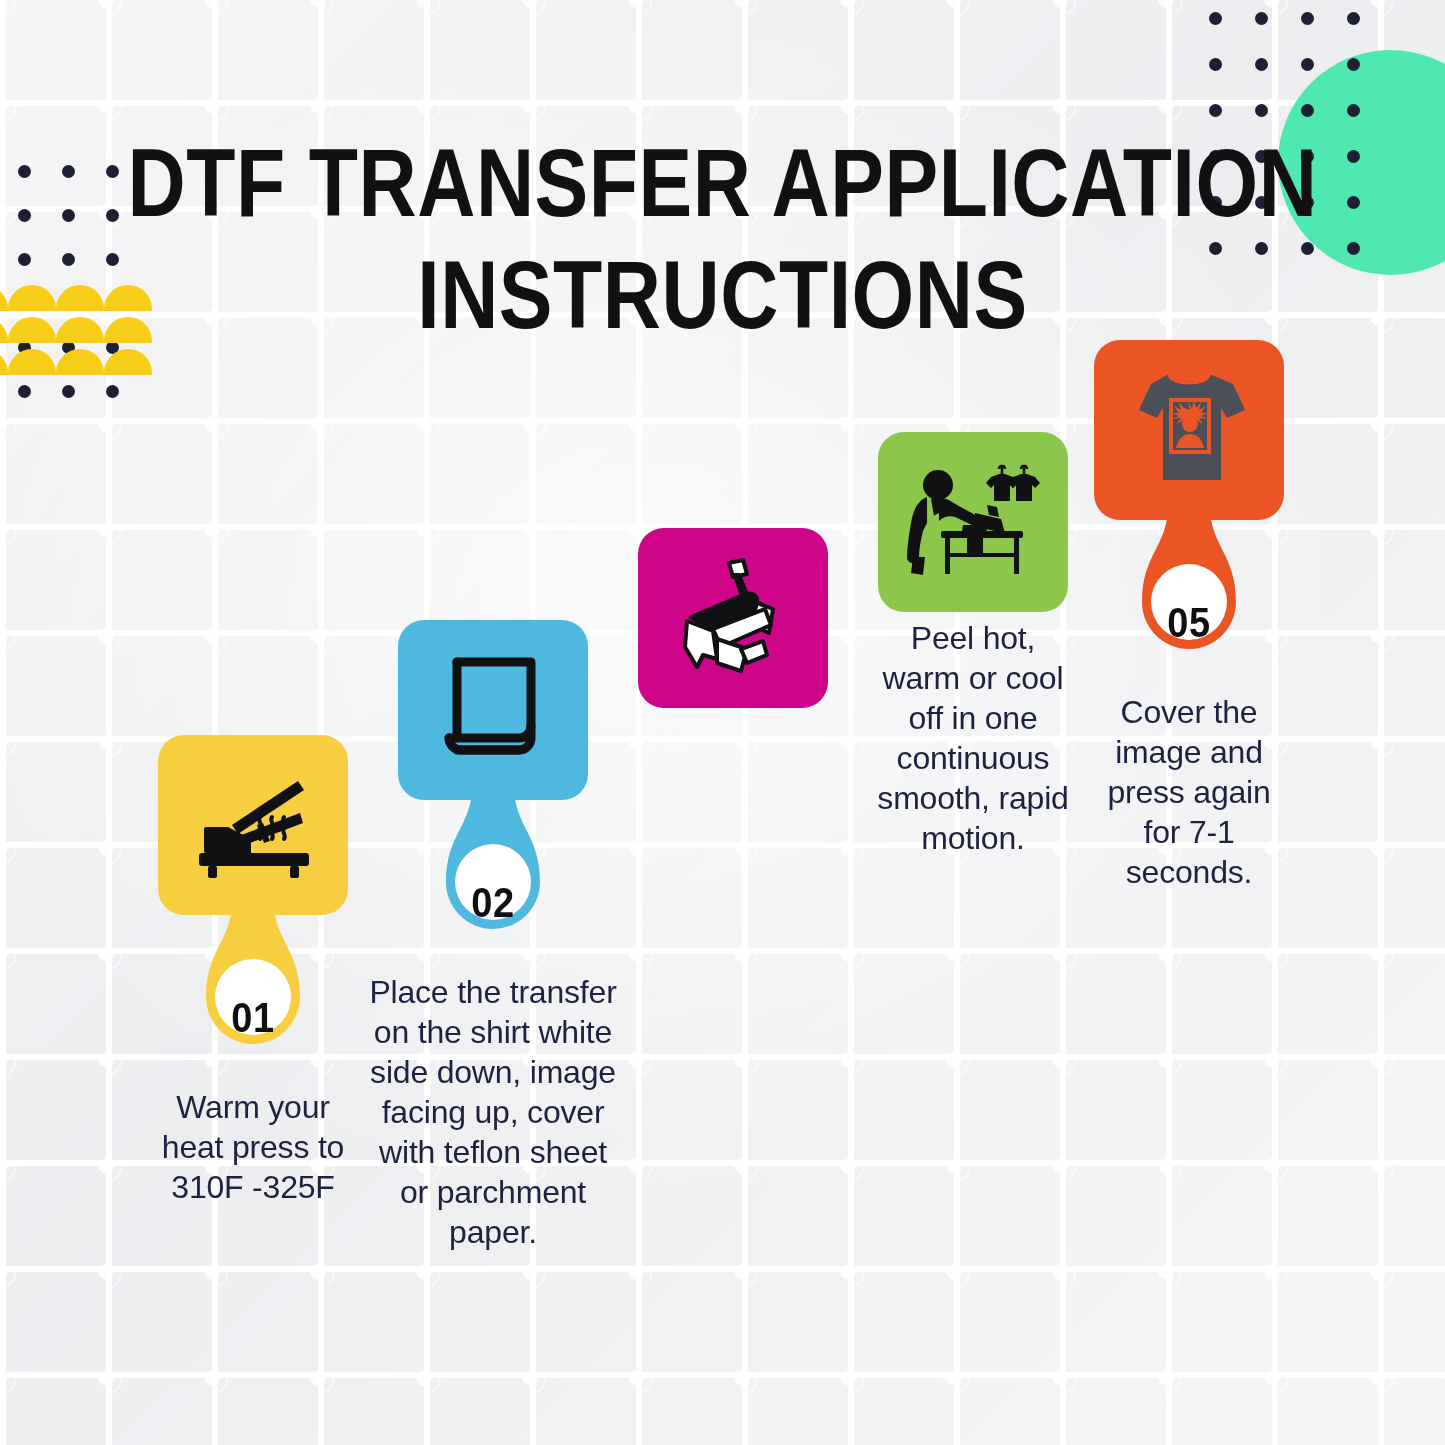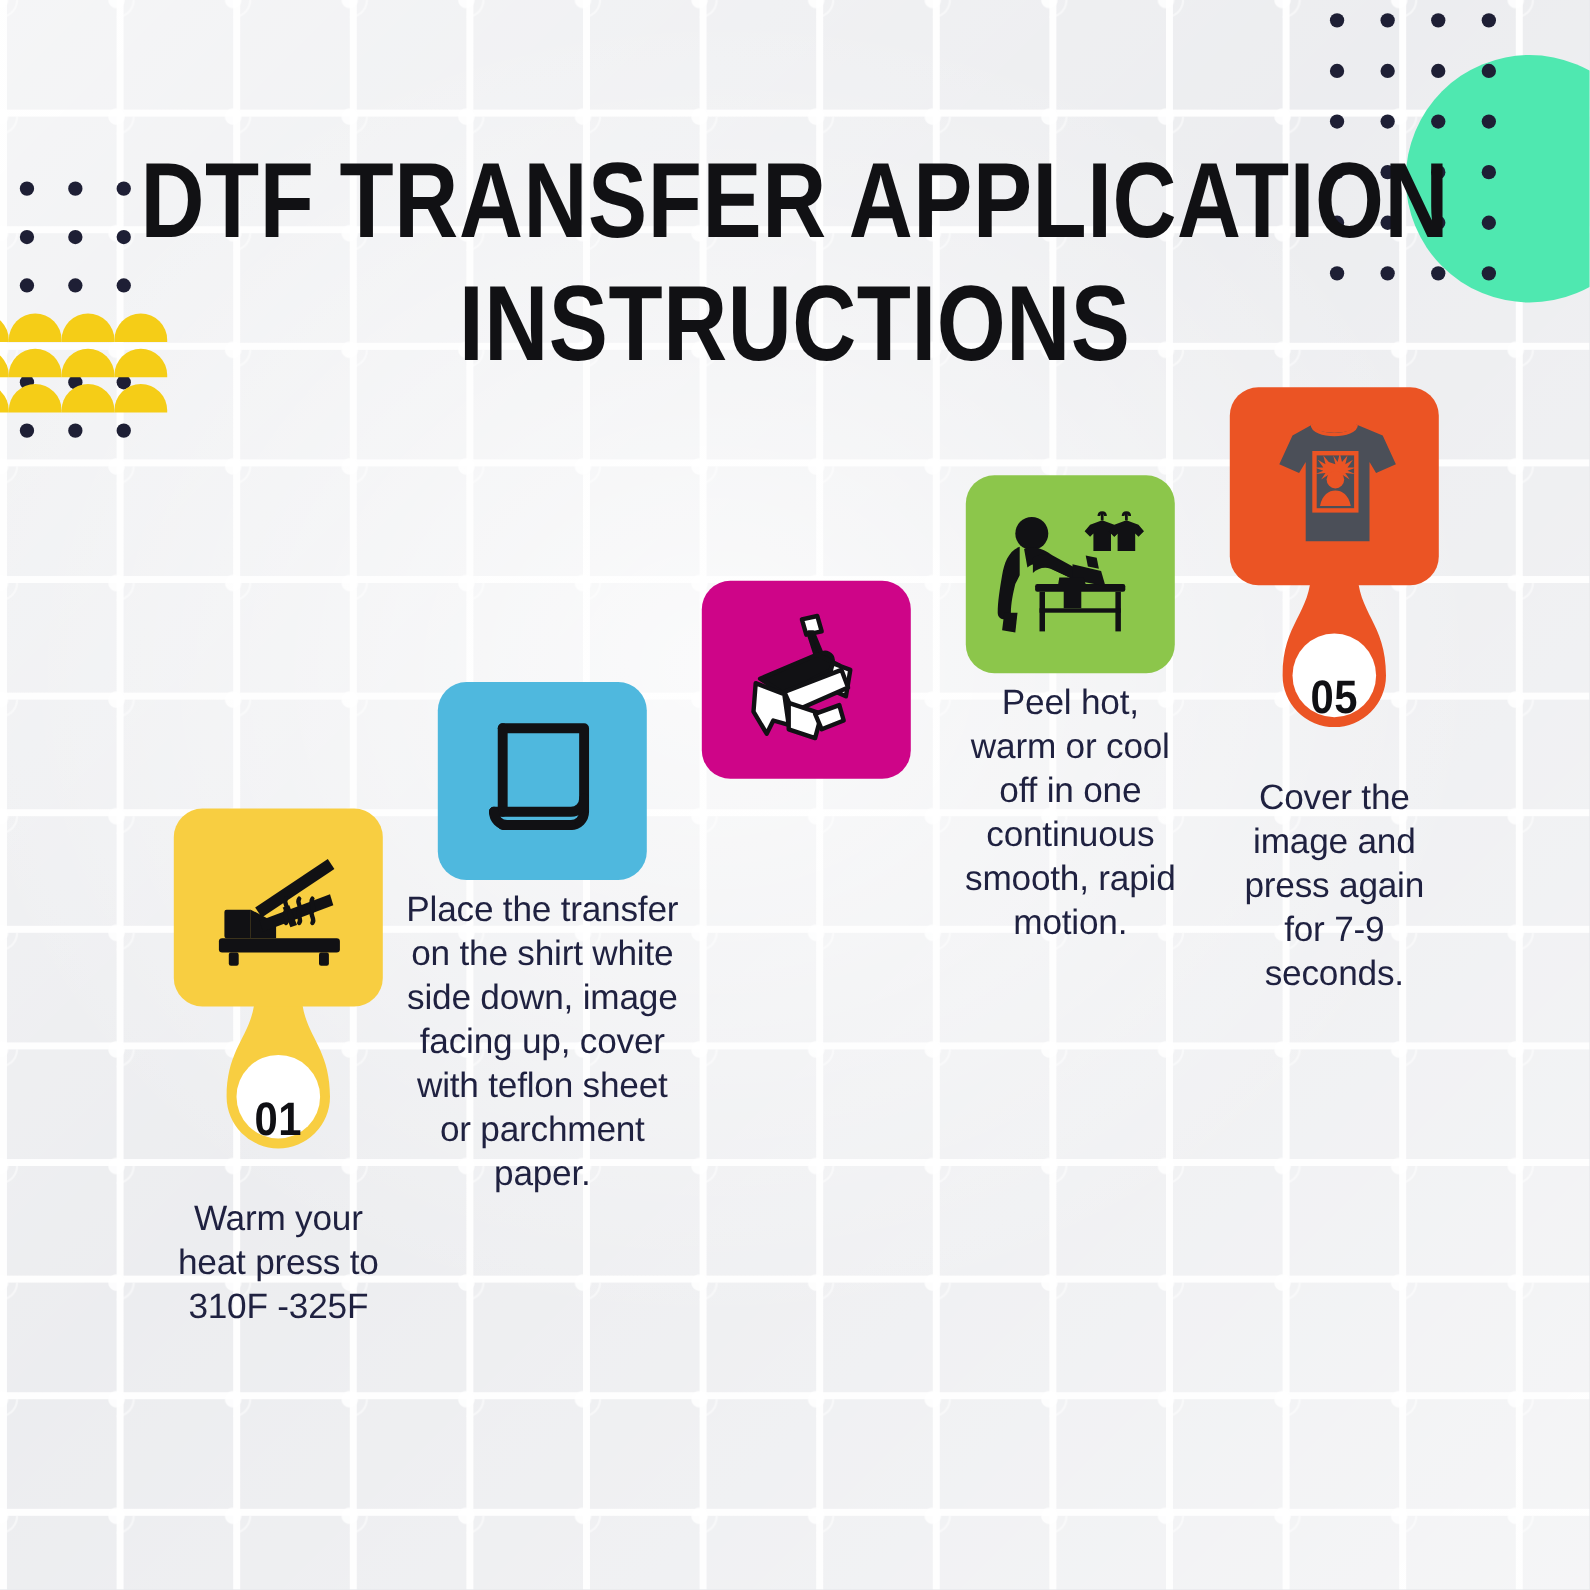--- a/index.html
+++ b/index.html
@@ -104,21 +104,21 @@
     color:#1f2140;
     font-weight:normal;
     letter-spacing:-.2px;
   }
 
   
   #step-1{left:128px;top:735px;}
   #step-2{left:368px;top:620px;}
   #step-3{left:608px;top:528px;}
   #step-4{left:848px;top:432px;}
-  #step-5{left:1088px;top:340px;margin-top:12px;}
+  #step-5{left:1064px;top:340px;}
 
   #step-1 .caption{width:210px;margin-left:20px;}
   #step-2 .caption{width:250px;}
   #step-3 .caption{width:228px;margin-left:11px;}
   #step-4 .caption{width:200px;margin-left:25px;}
   #step-5 .caption{width:200px;margin-left:25px;}
 </style>
 </head>
 <body>
 
@@ -228,20 +228,27 @@
     <div class="card" id="card-2" style="background: rgb(79, 184, 222);">
       <svg width="116" height="120" viewBox="0 0 116 120">
         <g fill="none" stroke="#111114" stroke-width="9" stroke-linejoin="round" stroke-linecap="round">
           <path d="M22 12 H96 V88 a12 12 0 0 1 -12 12 H22"></path>
           <path d="M22 12 V88"></path>
           <path d="M14 88 H84 a12 12 0 0 0 12 -12"></path>
           <path d="M14 88 v0 a12 12 0 0 0 12 12 h58"></path>
         </g>
       </svg>
     </div>
+    <div class="connector">
+      <svg width="250" height="180" viewBox="0 0 250 180">
+        <path d="M104 0 C104 40 78 48 78 96 a47 47 0 0 0 94 0 C172 48 146 40 146 0 Z" fill="#4fb8de"></path>
+        <circle cx="125" cy="96" r="38" fill="#ffffff"></circle>
+      </svg>
+      <div class="num">02</div>
+    </div>
     <div class="caption">Place the transfer on the shirt white side down, image facing up, cover with teflon sheet or parchment paper.</div>
   </div>
 
   <div class="step" id="step-3">
     <div class="card" id="card-3" style="background: rgb(206, 5, 136);">
       <svg width="128" height="126" viewBox="0 0 128 126">
         <g stroke="#111114" stroke-width="4" stroke-linejoin="round" fill="#ffffff">
           <path d="M60 8 l14 -3 l4 14 l-14 3 z"></path>
           <path d="M66 20 l4 0 l18 44 l-7 3 z" fill="#111114"></path>
           <path d="M88 46 a7 7 0 1 1 0 -1 z" fill="#111114"></path>
@@ -302,16 +309,16 @@
         </g>
       </svg>
     </div>
     <div class="connector">
       <svg width="250" height="180" viewBox="0 0 250 180">
         <path d="M104 0 C104 40 78 48 78 96 a47 47 0 0 0 94 0 C172 48 146 40 146 0 Z" fill="#eb5424"></path>
         <circle cx="125" cy="96" r="38" fill="#ffffff"></circle>
       </svg>
       <div class="num">05</div>
     </div>
-    <div class="caption">Cover the image and press again for 7-9 seconds.</div>
+    <div class="caption">Cover the image and press again for 7-1 seconds.</div>
   </div>
 
 </div>
 
 </body></html>

